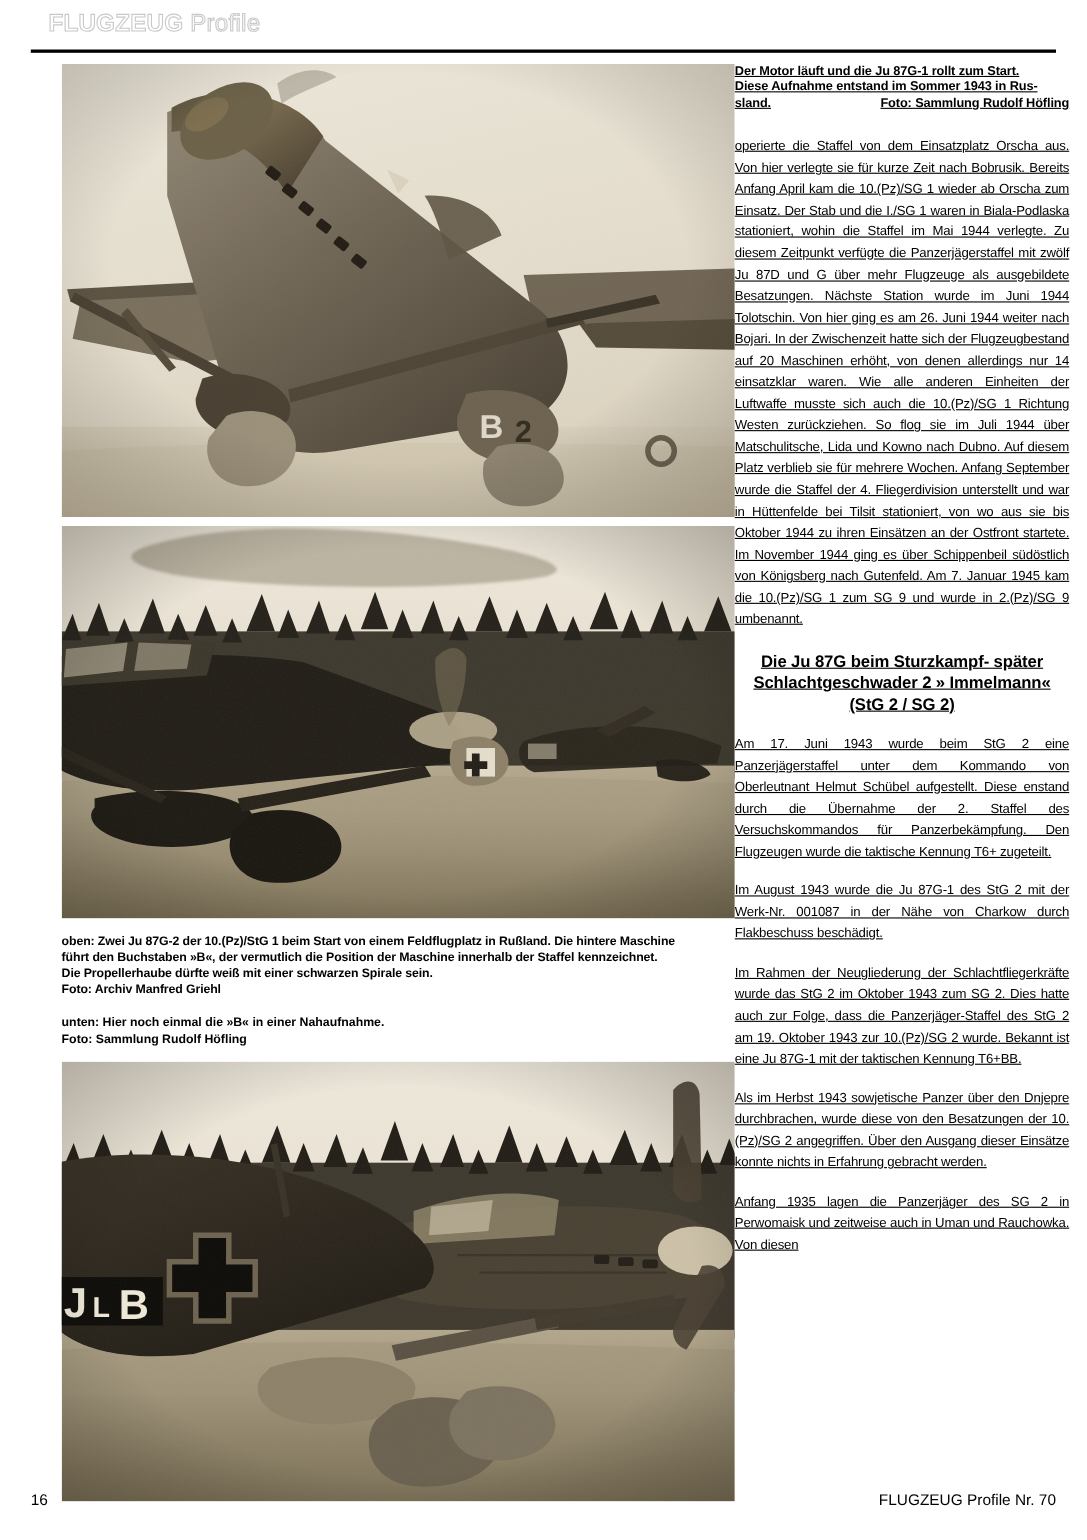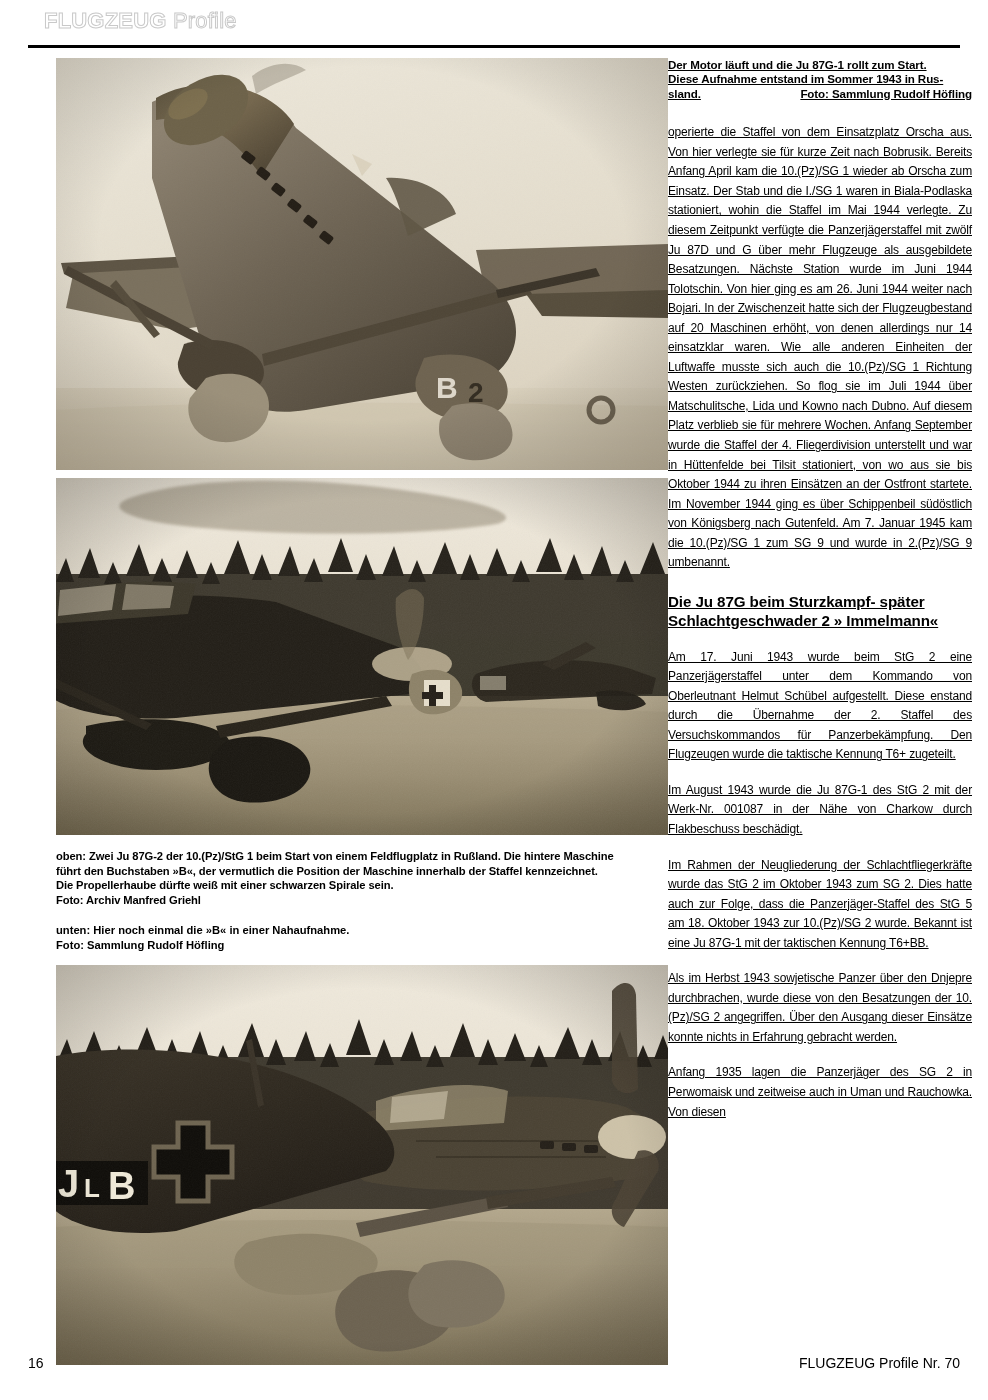--- a/index.html
+++ b/index.html
@@ -56,21 +56,21 @@
     font-size:12px;line-height:19.55px;
     text-align:justify;text-align-last:left;
     letter-spacing:-0.15px;
     margin:0;
     word-spacing:0px;
     hyphens:none;
   }
   .body-p + .body-p{margin-top:16px;}
   .sec-head{
     font-size:15.2px;font-weight:bold;line-height:19.4px;
-    margin:19px 0 17px 0;
+    text-align:center;margin:19px 0 17px 0;
     letter-spacing:-0.1px;
   }
 
   
   .foot-left{position:absolute;left:28px;top:1355px;font-size:14px;}
   .foot-right{position:absolute;right:28px;top:1355px;font-size:14px;margin-left:36px;}
 
   
   .gap-8{height:8px;}
   .gap-12{height:12px;}
@@ -370,25 +370,26 @@
       </span>
     </div>
 
     <div class="gap-22"></div>
 
     <p class="body-p">operierte die Staffel von dem Einsatzplatz Orscha aus. Von hier verlegte sie für kurze Zeit nach Bobrusik. Bereits Anfang April kam die 10.(Pz)/SG 1 wieder ab Orscha zum Einsatz. Der Stab und die I./SG 1 waren in Biala-Podlaska stationiert, wohin die Staffel im Mai 1944 verlegte. Zu diesem Zeitpunkt verfügte die Panzerjägerstaffel mit zwölf Ju 87D und G über mehr Flugzeuge als ausgebildete Besatzungen. Nächste Station wurde im Juni 1944 Tolotschin. Von hier ging es am 26. Juni 1944 weiter nach Bojari. In der Zwischenzeit hatte sich der Flugzeugbestand auf 20 Maschinen erhöht, von denen allerdings nur 14 einsatzklar waren. Wie alle anderen Einheiten der Luftwaffe musste sich auch die 10.(Pz)/SG 1 Richtung Westen zurückziehen. So flog sie im Juli 1944 über Matschulitsche, Lida und Kowno nach Dubno. Auf diesem Platz verblieb sie für mehrere Wochen. Anfang September wurde die Staffel der 4. Fliegerdivision unterstellt und war in Hüttenfelde bei Tilsit stationiert, von wo aus sie bis Oktober 1944 zu ihren Einsätzen an der Ostfront startete. Im November 1944 ging es über Schippenbeil südöstlich von Königsberg nach Gutenfeld. Am 7. Januar 1945 kam die 10.(Pz)/SG 1 zum SG 9 und wurde in 2.(Pz)/SG 9 umbenannt.</p>
 
     <div class="sec-head">
       <span style="display:block">Die Ju 87G beim Sturzkampf- später</span>
       <span style="display:block">Schlachtgeschwader 2 » Immelmann«</span>
+      <span style="display:block">(StG 2 / SG 2)</span>
     </div>
 
     <p class="body-p">Am 17. Juni 1943 wurde beim StG 2 eine Panzerjägerstaffel unter dem Kommando von Oberleutnant Helmut Schübel aufgestellt. Diese enstand durch die Übernahme der 2. Staffel des Versuchskommandos für Panzerbekämpfung. Den Flugzeugen wurde die taktische Kennung T6+ zugeteilt.</p>
     <p class="body-p">Im August 1943 wurde die Ju 87G-1 des StG 2 mit der Werk-Nr. 001087 in der Nähe von Charkow durch Flakbeschuss beschädigt.</p>
-    <p class="body-p">Im Rahmen der Neugliederung der Schlachtfliegerkräfte wurde das StG 2 im Oktober 1943 zum SG 2. Dies hatte auch zur Folge, dass die Panzerjäger-Staffel des StG 5 am 18. Oktober 1943 zur 10.(Pz)/SG 2 wurde. Bekannt ist eine Ju 87G-1 mit der taktischen Kennung T6+BB.</p>
+    <p class="body-p">Im Rahmen der Neugliederung der Schlachtfliegerkräfte wurde das StG 2 im Oktober 1943 zum SG 2. Dies hatte auch zur Folge, dass die Panzerjäger-Staffel des StG 2 am 19. Oktober 1943 zur 10.(Pz)/SG 2 wurde. Bekannt ist eine Ju 87G-1 mit der taktischen Kennung T6+BB.</p>
     <p class="body-p">Als im Herbst 1943 sowjetische Panzer über den Dnjepre durchbrachen, wurde diese von den Besatzungen der 10.(Pz)/SG 2 angegriffen. Über den Ausgang dieser Einsätze konnte nichts in Erfahrung gebracht werden.</p>
     <p class="body-p">Anfang 1935 lagen die Panzerjäger des SG 2 in Perwomaisk und zeitweise auch in Uman und Rauchowka. Von diesen</p>
 
   </div>
 
   <div class="foot-left">16</div>
   <div class="foot-right">FLUGZEUG Profile Nr. 70</div>
 
 </div>
 

